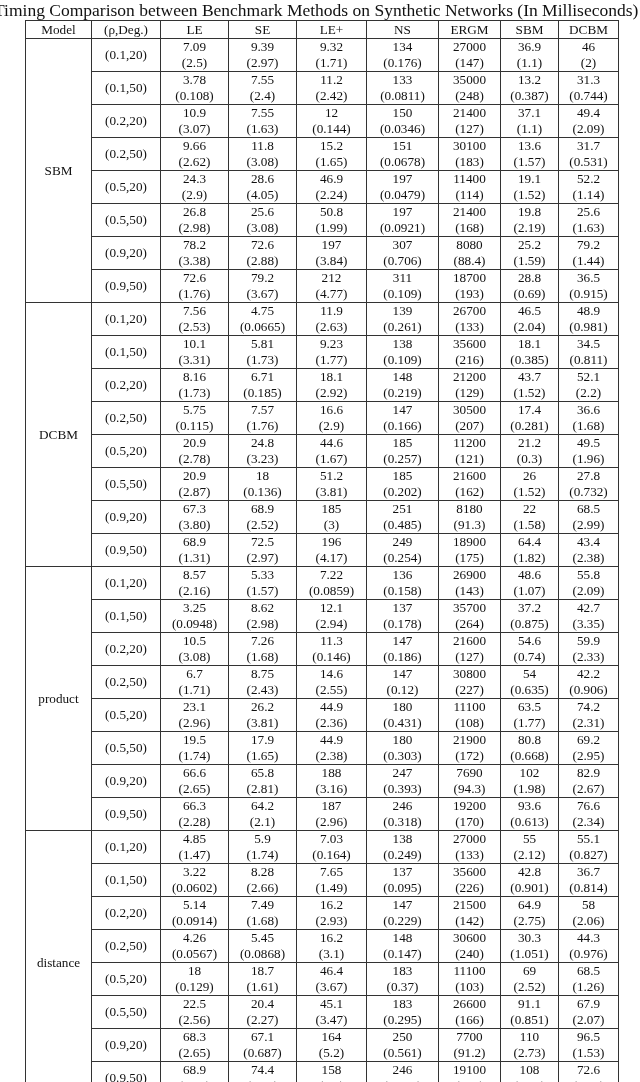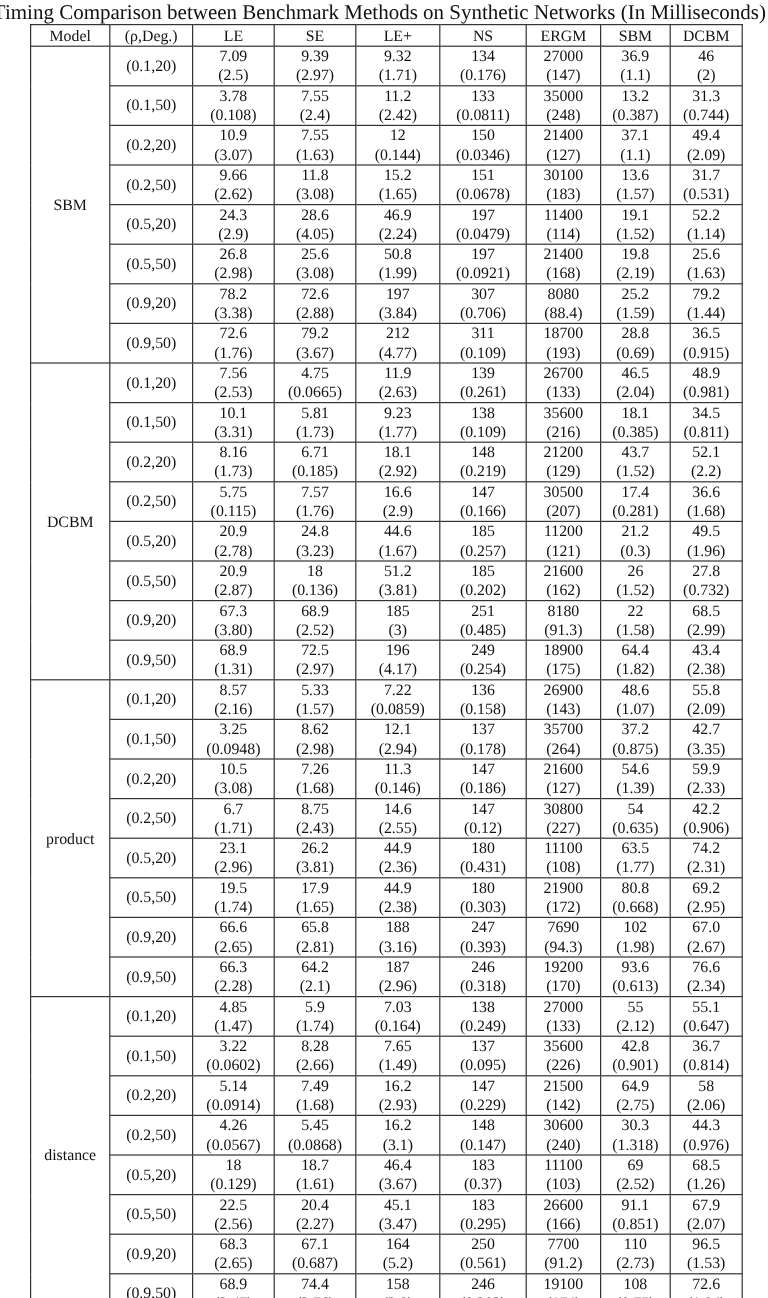--- a/index.html
+++ b/index.html
@@ -645,21 +645,21 @@
         <td class="val">
           <span>147</span>
           <span>(0.186)</span>
         </td>
         <td class="val">
           <span>21600</span>
           <span>(127)</span>
         </td>
         <td class="val">
           <span>54.6</span>
-          <span>(1.39)</span>
+          <span>(0.74)</span>
         </td>
         <td class="val">
           <span>59.9</span>
           <span>(2.33)</span>
         </td>
       </tr>
       <tr>
         <td class="param">(0.2,50)</td>
         <td class="val">
           <span>6.7</span>
@@ -772,21 +772,21 @@
         </td>
         <td class="val">
           <span>7690</span>
           <span>(94.3)</span>
         </td>
         <td class="val">
           <span>102</span>
           <span>(1.98)</span>
         </td>
         <td class="val">
-          <span>67.0</span>
+          <span>82.9</span>
           <span>(2.67)</span>
         </td>
       </tr>
       <tr>
         <td class="param">(0.9,50)</td>
         <td class="val">
           <span>66.3</span>
           <span>(2.28)</span>
         </td>
         <td class="val">
@@ -836,21 +836,21 @@
         <td class="val">
           <span>27000</span>
           <span>(133)</span>
         </td>
         <td class="val">
           <span>55</span>
           <span>(2.12)</span>
         </td>
         <td class="val">
           <span>55.1</span>
-          <span>(0.647)</span>
+          <span>(0.827)</span>
         </td>
       </tr>
       <tr>
         <td class="param">(0.1,50)</td>
         <td class="val">
           <span>3.22</span>
           <span>(0.0602)</span>
         </td>
         <td class="val">
           <span>8.28</span>
@@ -925,21 +925,21 @@
         <td class="val">
           <span>148</span>
           <span>(0.147)</span>
         </td>
         <td class="val">
           <span>30600</span>
           <span>(240)</span>
         </td>
         <td class="val">
           <span>30.3</span>
-          <span>(1.318)</span>
+          <span>(1.051)</span>
         </td>
         <td class="val">
           <span>44.3</span>
           <span>(0.976)</span>
         </td>
       </tr>
       <tr>
         <td class="param">(0.5,20)</td>
         <td class="val">
           <span>18</span>

